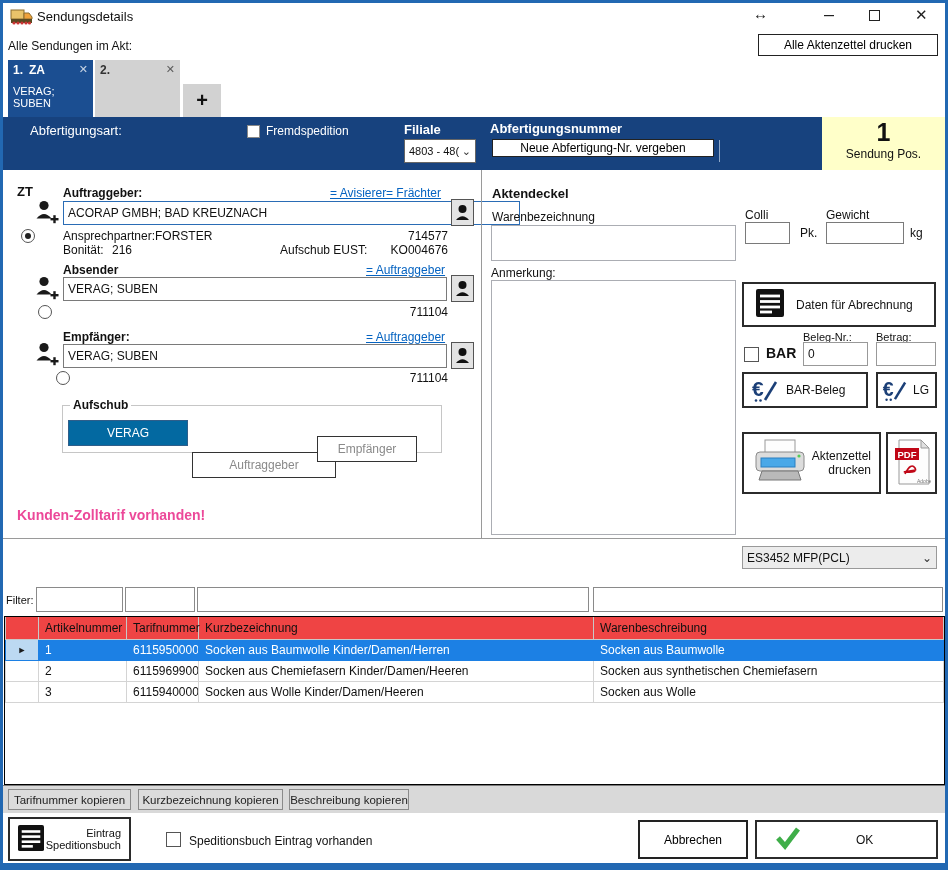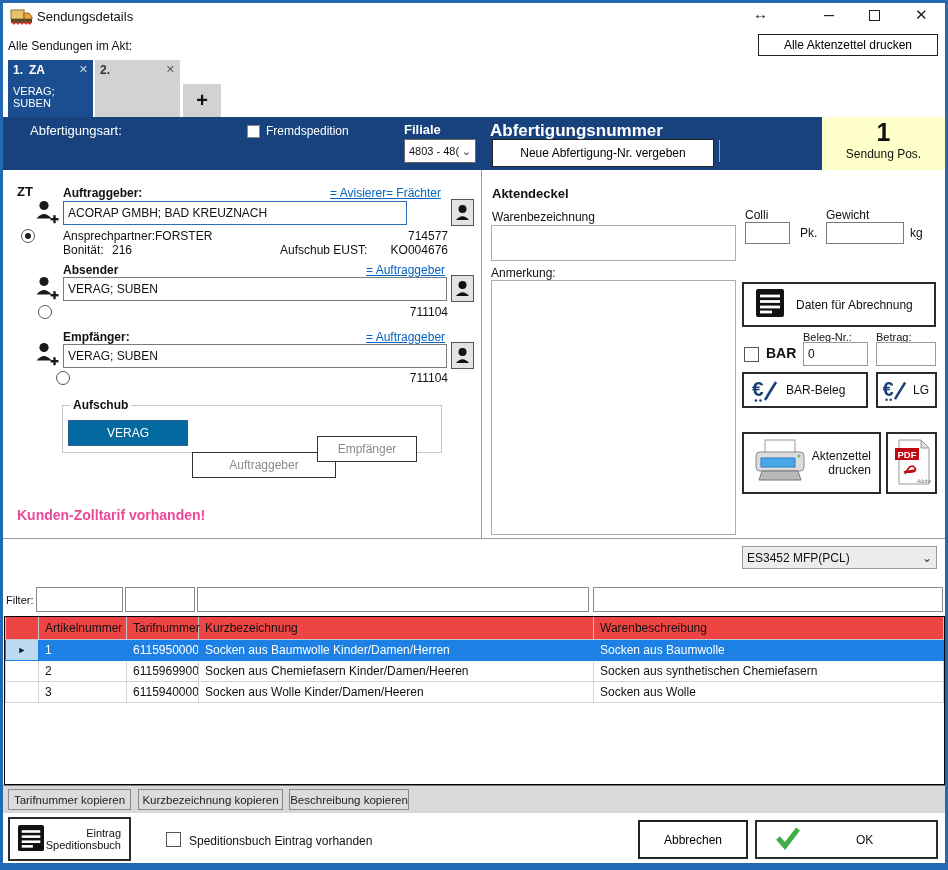--- a/index.html
+++ b/index.html
@@ -101,43 +101,43 @@
   
   <div class="abs band" style="left:3px; top:117px; width:942px; height:53px;"></div>
   <span class="abs" style="left:30px; top:123px; color:#fff; font-size:13px;">Abfertigungsart:</span>
   <span class="abs cb" style="left:247px; top:125px; width:13px; height:13px;"></span>
   <span class="abs" style="left:266px; top:124px; color:#fff; font-size:12px;">Fremdspedition</span>
   <span class="abs bold" style="left:404px; top:122px; color:#fff; font-size:13px;">Filiale</span>
   <div class="abs combo" style="left:404px; top:139px; width:72px; height:24px; font-size:11px;">
     <span>4803 - 48(</span>
     <span class="arr">⌄</span>
   </div>
-  <span class="abs bold" style="left:490px; top:121px; color:#fff; font-size:17px;">Abfertigungsnummer</span>
-  <button class="abs whitebtn" style="left:492px; top:139px; width:222px; height:28px;">Neue Abfertigung-Nr. vergeben</button>
+  <span class="abs bold" style="left:490px; top:121px; color:#fff; font-size:13px;">Abfertigungsnummer</span>
+  <button class="abs whitebtn" style="left:492px; top:139px; width:222px; height:18px;">Neue Abfertigung-Nr. vergeben</button>
   <span class="abs" style="left:719px; top:140px; width:1px; height:22px; background:#8fa8c8;"></span>
   <div class="abs yellow" style="left:822px; top:117px; width:123px; height:53px;">
     <div class="bold" style="font-size:25px; line-height:30px;">1</div>
     <div style="font-size:12px;">Sendung Pos.</div>
   </div>
 
   
   <span class="abs bold" style="left:17px; top:184px; font-size:13px;">ZT</span>
   <span class="abs radio sel" style="left:21px; top:205px;"></span>
   <span class="abs" style="left:35px; top:199px;">
     <svg width="25" height="27" viewBox="0 0 25 27">
         <circle cx="9" cy="6.5" r="4.6" fill="#1a1a1a"></circle>
         <path d="M1.5 19.5 Q9 10.5 16.5 19.5 Z" fill="#1a1a1a"></path>
         <rect x="15.5" y="19" width="8" height="2.4" fill="#1a1a1a"></rect>
         <rect x="18.3" y="16.2" width="2.4" height="8" fill="#1a1a1a"></rect>
       </svg>
   </span>
   <span class="abs bold" style="left:63px; top:186px;">Auftraggeber:</span>
   <span class="abs link" style="left:330px; top:186px;">= Avisierer</span>
   <span class="abs link" style="left:386px; top:186px;">= Frächter</span>
-  <input class="abs fld" style="left: 63px; top: 201px; width: 344px; border-color: rgb(42, 108, 181);" value="ACORAP GMBH; BAD KREUZNACH">
+  <input class="abs fld" style="left: 63px; top: 201px; width: 457px; border-color: rgb(42, 108, 181);" value="ACORAP GMBH; BAD KREUZNACH">
   <span class="abs personbtn" style="left:451px; top:199px; width:23px; height:27px;">
     <svg width="15" height="17" viewBox="0 0 15 17">
         <circle cx="7.5" cy="5" r="4" fill="#111"></circle>
         <path d="M1 16 Q7.5 8.5 14 16 Z" fill="#111"></path>
       </svg>
   </span>
   <span class="abs r" style="left:380px; top:229px; width:68px;">714577</span>
   <span class="abs" style="left:63px; top:229px;">Ansprechpartner:</span>
   <span class="abs" style="left:155px; top:229px;">FORSTER</span>
   <span class="abs" style="left:63px; top:243px;">Bonität:</span>

